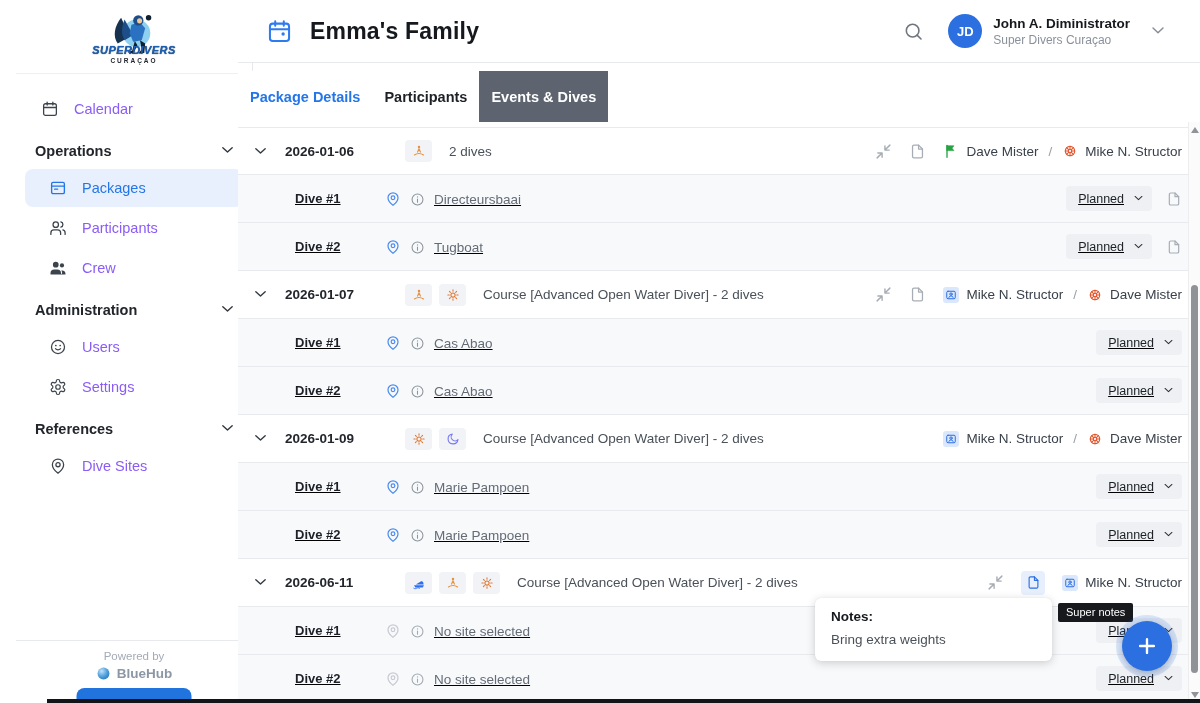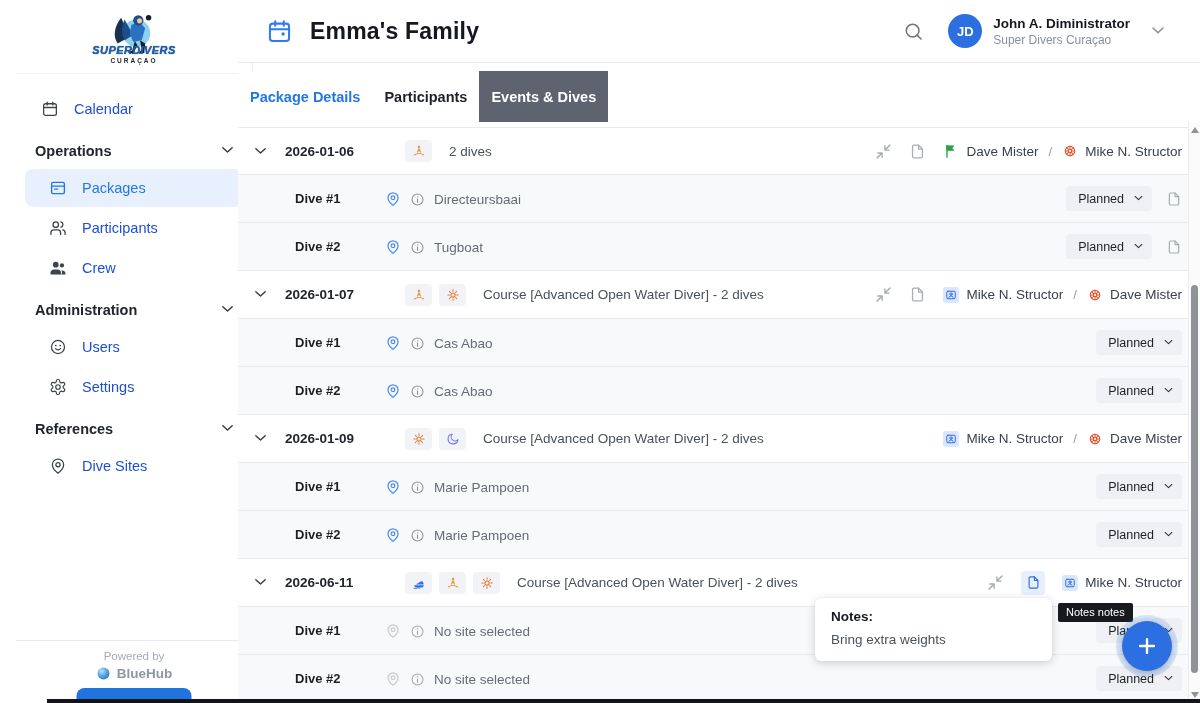--- a/index.html
+++ b/index.html
@@ -8,21 +8,21 @@
     font-family:"Liberation Sans",sans-serif;background:#fff;
     -webkit-font-smoothing:antialiased;
   }
   svg{display:block}
   
   .sidebar{position:absolute;left:16px;top:0;bottom:0;width:237px;background:#fff;border-right:1px solid #e7e9ec;display:flex;flex-direction:column;box-sizing:border-box;}
   .logo-wrap{height:71px;border-bottom:1px solid #eef0f2;display:flex;flex-direction:column;align-items:center;justify-content:center;padding-top:2px;}
   .logo-t1{font-size:11px;font-weight:800;font-style:italic;color:#1d5fb0;letter-spacing:.4px;line-height:10px;margin-top:-14px;text-shadow:0 0 1px #0b2c52;}
   .logo-t2{font-size:6.5px;font-weight:700;letter-spacing:2px;color:#23272d;margin-top:2px;}
   .nav{flex:1;padding:16px 9px 0 9px;}
-  .nav-item{display:flex;align-items:center;gap:15px;height:38px;padding:0 10px 0 16px;border-radius:8px;font-size:14.5px;color:#1d4ed8;cursor:pointer;margin-bottom:2px;}
+  .nav-item{display:flex;align-items:center;gap:15px;height:38px;padding:0 10px 0 16px;border-radius:8px;font-size:14.5px;color:#8b5cf6;cursor:pointer;margin-bottom:2px;}
   .nav-item .ni{width:18px;height:18px;color:#3c434c;flex:0 0 auto;}
   .nav-item.sub{padding-left:24px;}
   .nav-item.active{background:#e9f0fd;color:#2476e8;font-weight:400;}
   .nav-item.active .ni{color:#2476e8;}
   .nav-heading{display:flex;align-items:center;justify-content:space-between;height:37px;padding:0 8px 0 10px;font-size:14.5px;font-weight:700;color:#22262c;margin-top:4px;cursor:pointer;}
   .nav-heading .chev{width:15px;height:15px;color:#32373e;}
   .sidebar-footer{border-top:1px solid #e7e9ec;height:63px;position:relative;text-align:center;padding-top:9px;box-sizing:border-box;}
   .powered{font-size:11.5px;color:#a4abb5;}
   .bluehub{display:flex;align-items:center;justify-content:center;gap:6px;margin-top:4px;font-size:13.5px;font-weight:700;color:#8b97a5;}
   .bluehub .sph{width:15px;height:15px;}
@@ -43,21 +43,21 @@
   .tabbar{position:absolute;left:238px;top:71px;right:0;height:51px;border-bottom:1px solid #e7e9ec;display:flex;align-items:stretch;background:#fff;}
   .tab{display:flex;align-items:center;padding:0 12px;font-size:14.5px;font-weight:700;color:#1d2127;cursor:pointer;}
   .tab.link{color:#2476e8;}
   .tab.active{background:#5d6470;color:#fff;}
   
   .content{position:absolute;left:238px;top:122px;width:950px;bottom:0;background:#fff;overflow:hidden;}
   .rows{margin-top:5px;}
   .row{height:48px;display:flex;align-items:center;border-bottom:1px solid #e9eaed;padding:0 6px 0 15px;box-sizing:border-box;}
   .rows .row:first-child{border-top:1px solid #e9eaed;}
   .row.group{background:#fff;}
-  .row.dive{background:#f8f9fb;}
+  .row.dive{background:#f8f9fb;text-decoration:underline;}
   .g-chev{width:15px;height:15px;color:#343a42;margin-right:17px;cursor:pointer;flex:0 0 auto;}
   .g-date{font-size:13.5px;font-weight:700;color:#22262c;width:120px;flex:0 0 auto;}
   .chips{display:flex;gap:7px;margin-right:17px;}
   .chip{width:27px;height:22px;border-radius:4px;background:#f2f3f6;display:flex;align-items:center;justify-content:center;}
   .chip svg{width:14px;height:14px;}
   .c-shore{color:#e8923f}.c-sun{color:#e0772e}.c-moon{color:#7577f3}.c-boat{color:#2d6ff0}
   .g-title{font-size:13.5px;color:#4a5159;white-space:nowrap;}
   .g-right{margin-left:auto;display:flex;align-items:center;gap:17px;}
   .act-icon{width:17px;height:17px;color:#a7adb5;cursor:pointer;flex:0 0 auto;}
   .note-chip{width:24px;height:24px;border-radius:4px;background:#e7effd;color:#2b6fe0;display:flex;align-items:center;justify-content:center;}
@@ -728,21 +728,21 @@
 <div class="scroll">
   <div class="tri tri-up"></div>
   <div class="thumb"></div>
   <div class="tri tri-down"></div>
 </div>
 
 <div class="popover">
   <div class="pop-title">Notes:</div>
   <div class="pop-body">Bring extra weights</div>
 </div>
-<div class="tooltip">Notes notes</div>
+<div class="tooltip">Super notes</div>
 <div class="fab">
   <span>
       <svg viewBox="0 0 24 24" width="100%" height="100%" fill="none" stroke="currentColor" stroke-linecap="round" stroke-linejoin="round">
         <path d="M12 4.5v15M4.5 12h15" stroke-width="2.6"></path>
       </svg>
     </span>
 </div>
 <div class="bottom-strip"></div>
 
 </body></html>

